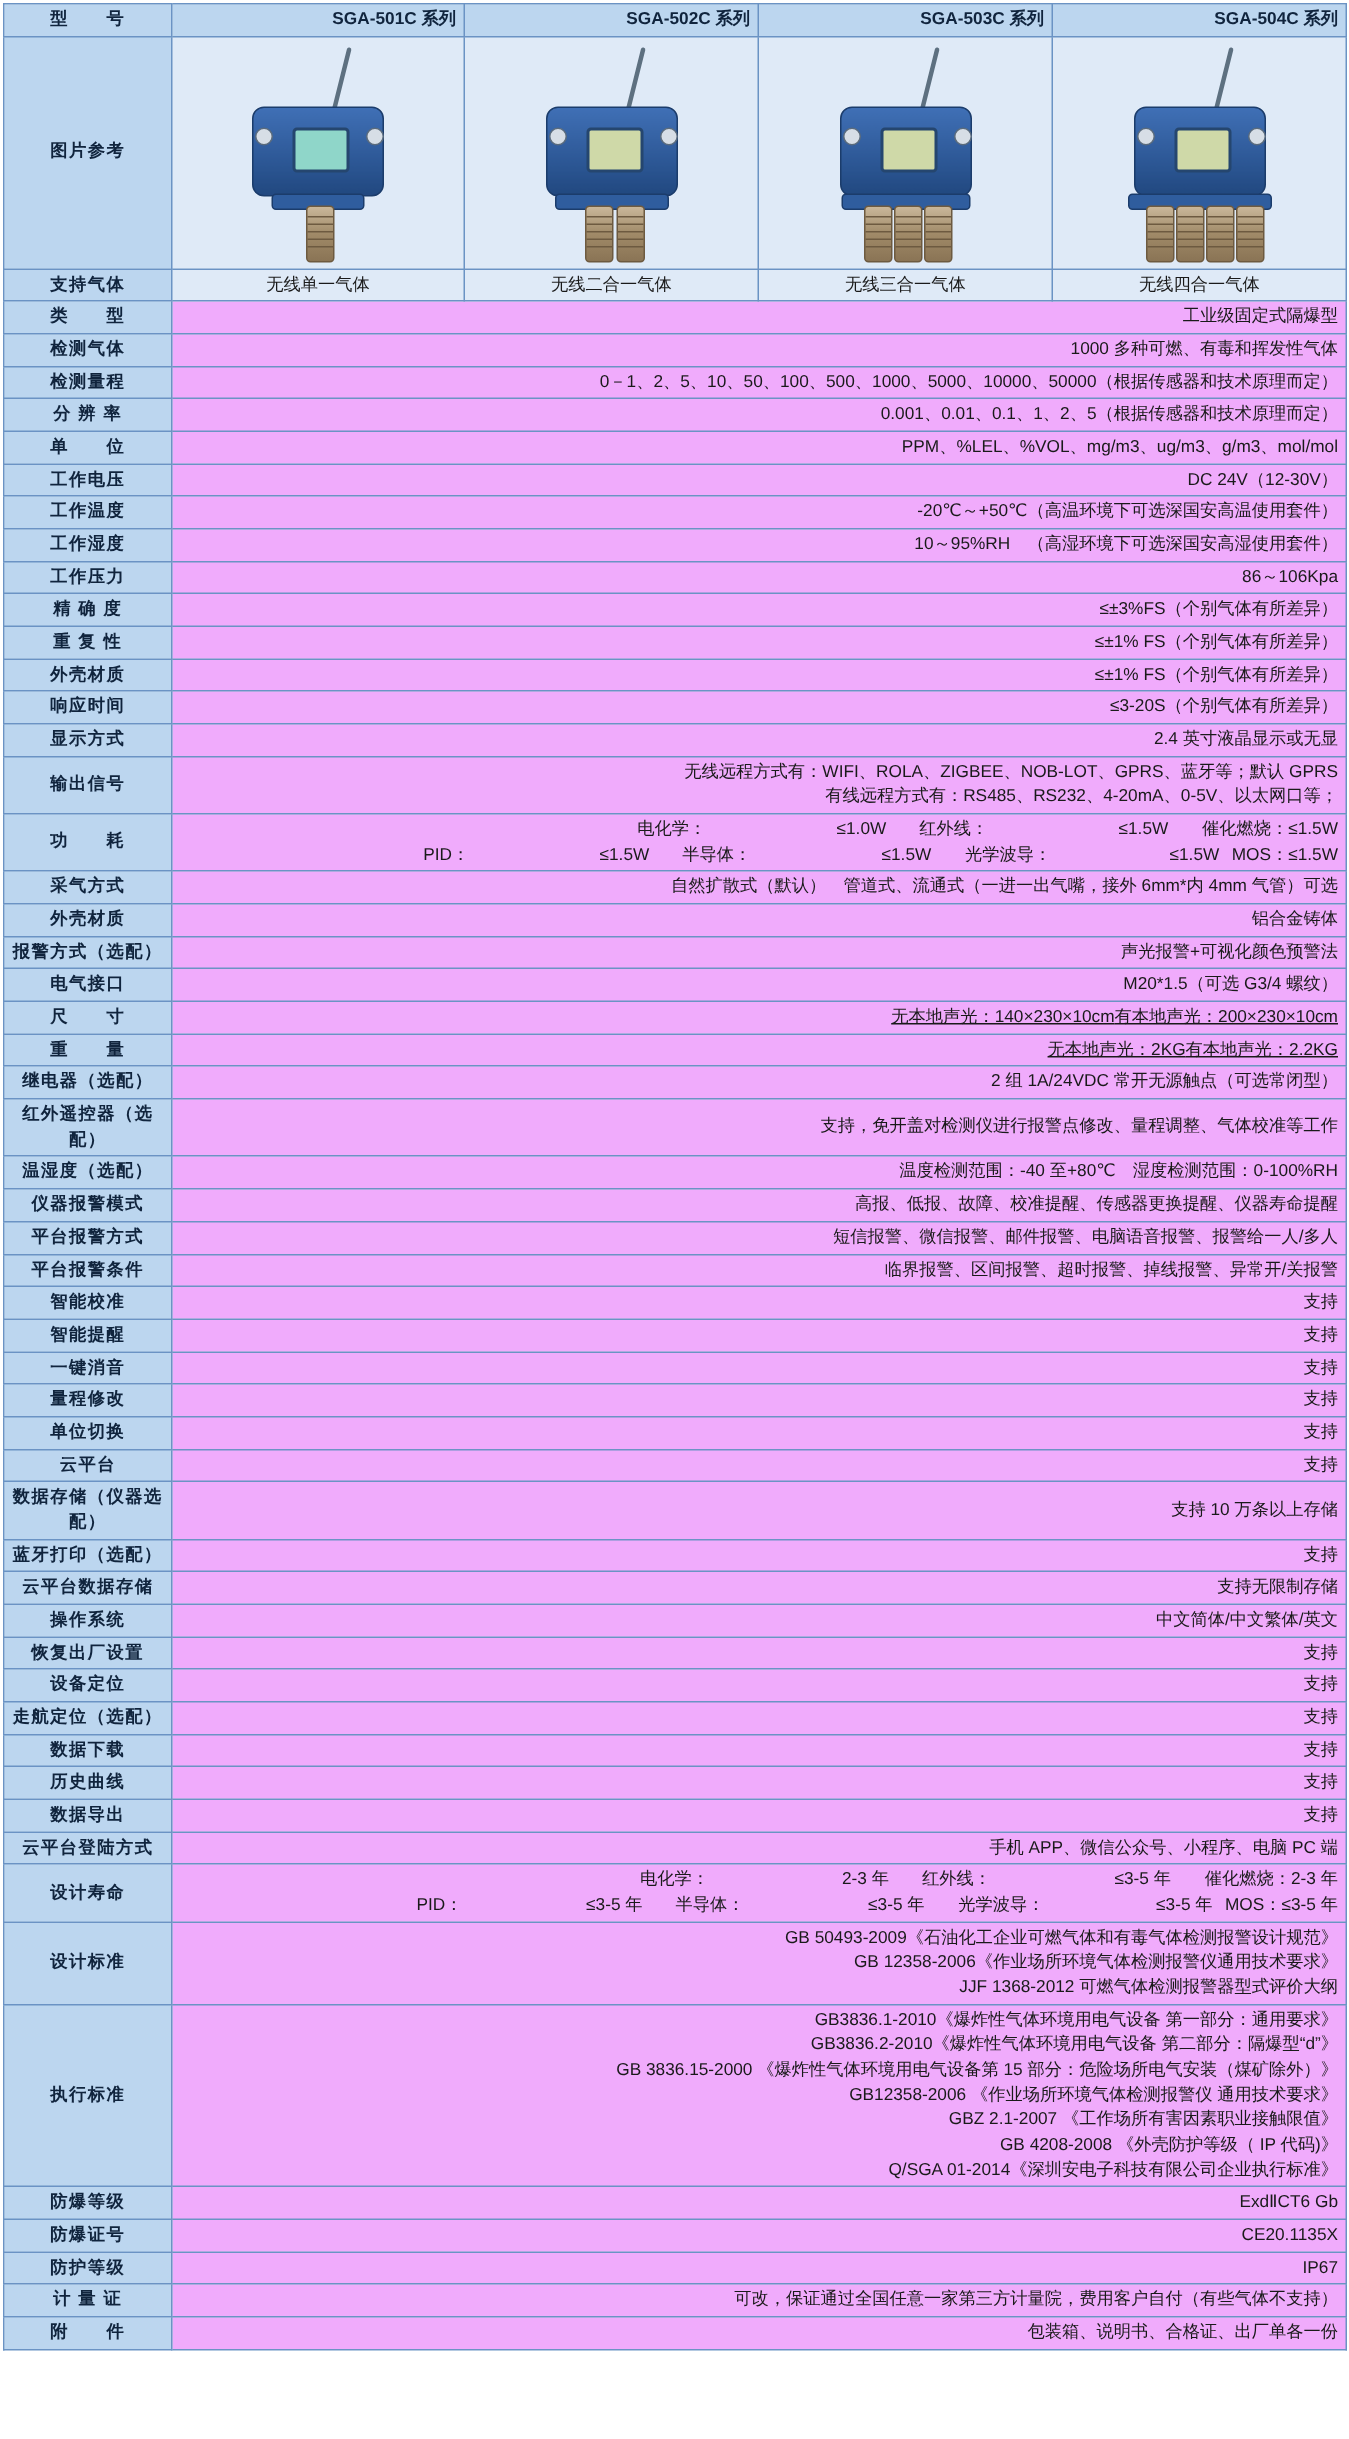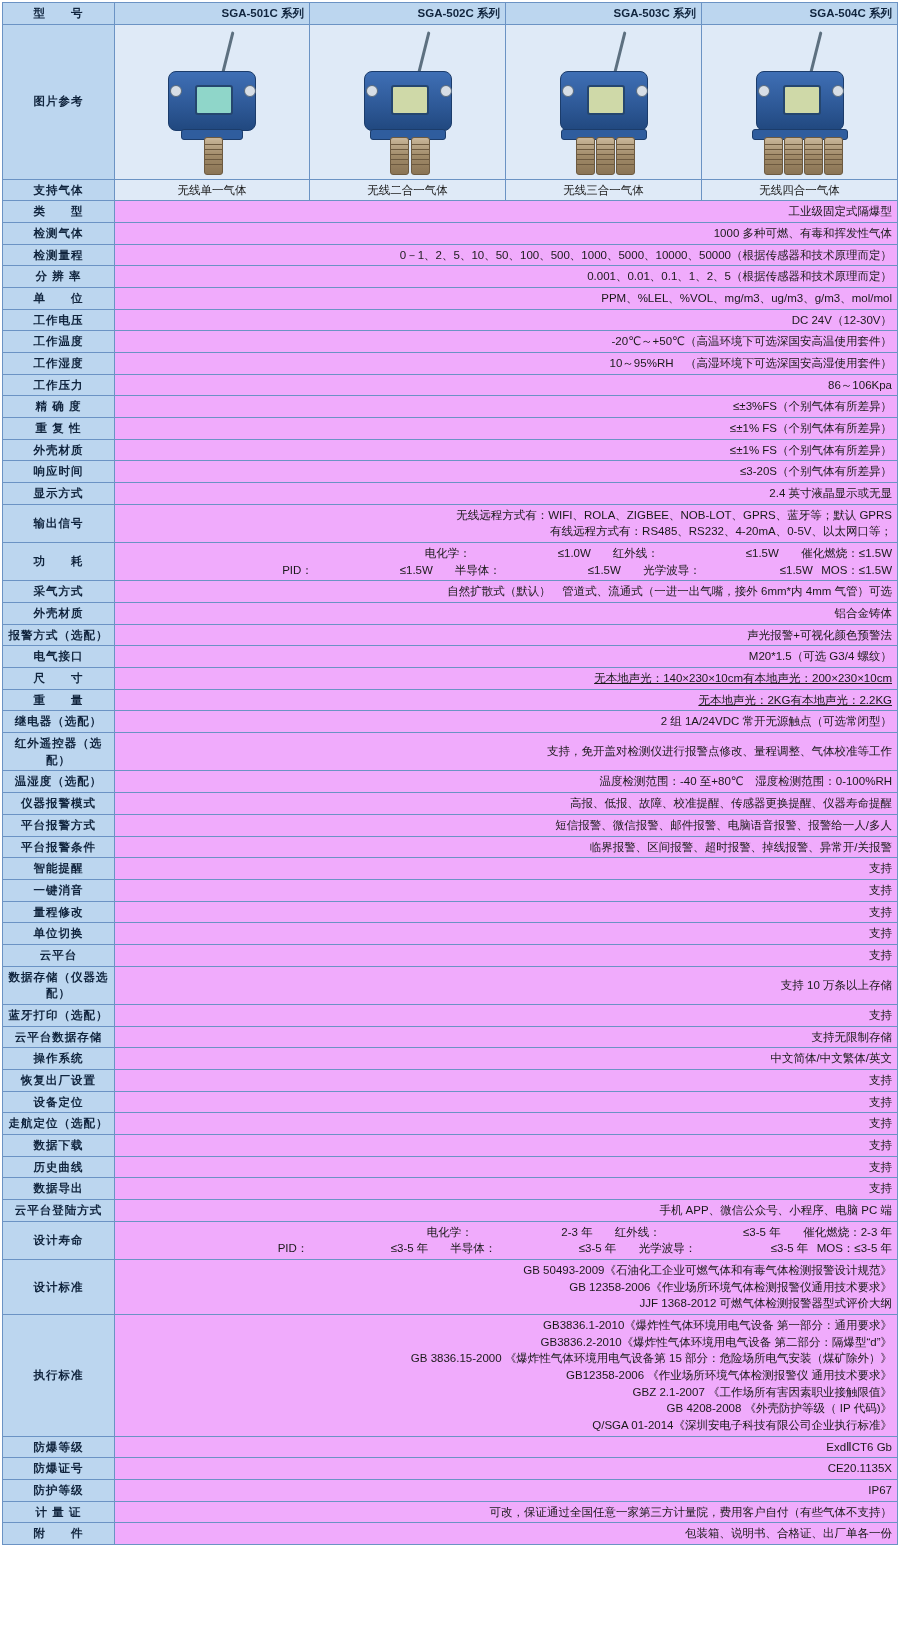--- a/index.html
+++ b/index.html
@@ -235,20 +235,24 @@
         </tr>
   <tr>
           <td class="lbl">平台报警方式</td>
           <td class="val" colspan="4">短信报警、微信报警、邮件报警、电脑语音报警、报警给一人/多人</td>
         </tr>
   <tr>
           <td class="lbl">平台报警条件</td>
           <td class="val" colspan="4">临界报警、区间报警、超时报警、掉线报警、异常开/关报警</td>
         </tr>
   <tr>
+          <td class="lbl">智能校准</td>
+          <td class="val" colspan="4">支持</td>
+        </tr>
+  <tr>
           <td class="lbl">智能提醒</td>
           <td class="val" colspan="4">支持</td>
         </tr>
   <tr>
           <td class="lbl">一键消音</td>
           <td class="val" colspan="4">支持</td>
         </tr>
   <tr>
           <td class="lbl">量程修改</td>
           <td class="val" colspan="4">支持</td>

